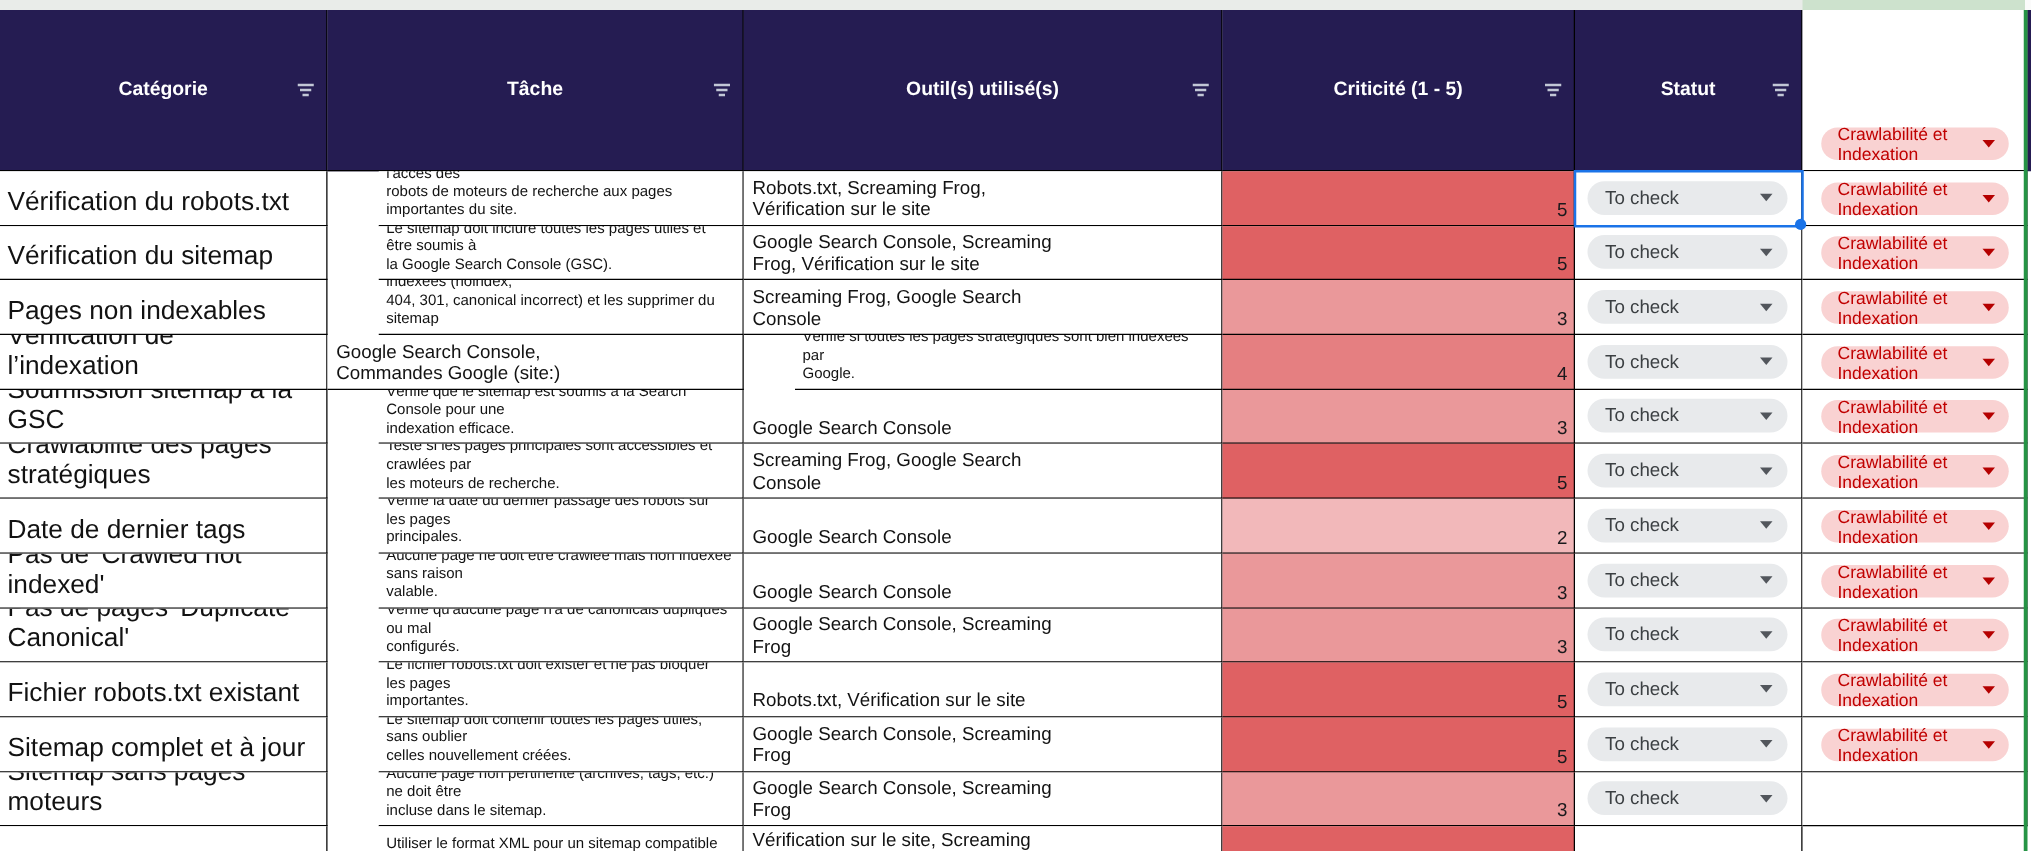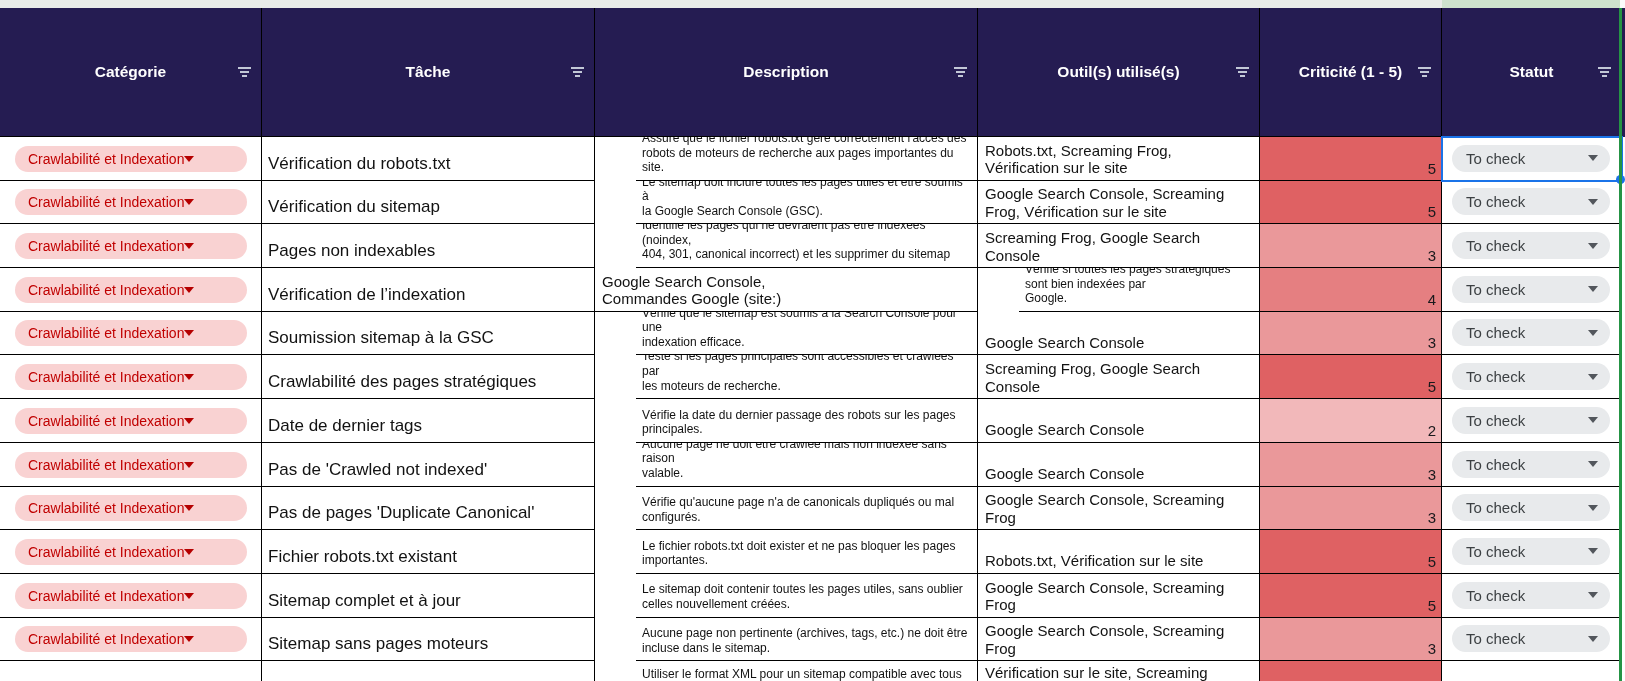--- a/index.html
+++ b/index.html
@@ -24,21 +24,21 @@
     border-right:1px solid #000;border-bottom:1px solid #000;
     position:relative;display:flex;align-items:center;justify-content:center;
     box-sizing:border-box;text-align:center;
   }
   .hcell .filter-ic{position:absolute;right:9px;top:50%;margin-top:-6px;}
   .cell{
     background:#fff;border-right:1px solid #000;border-bottom:1px solid #000;
     box-sizing:border-box;position:relative;color:#121212;
     display:flex;align-items:flex-end;overflow:hidden;
   }
-  .cell.task{font-size:17px;padding:0 16px 6px 6px;}
+  .cell.task{font-size:21px;padding:0 16px 6px 6px;}
   .cell.desc{font-size:12px;line-height:14.6px;padding:0 8px 5px 6px;white-space:pre-line;margin-left:41px;}
   .cell.tools{font-size:15px;line-height:17.5px;padding:0 10px 3px 7px;white-space:pre-line;}
   .cell.crit{font-size:15px;justify-content:flex-end;padding:0 5px 3px 0;color:#19191c;}
   .cell.cat,.cell.status{overflow:visible;}
 
   .cat-pill{
     height:26px;border-radius:13px;background:#f9d2d2;color:#c00000;
     margin:0 14px 8px 15px;flex:1;display:flex;align-items:center;
     justify-content:flex-start;padding:0 11px 0 13px;font-size:14px;
     box-sizing:border-box;min-width:0;
@@ -87,28 +87,20 @@
   </div>
   <div class="hcell">
     <span>Tâche</span>
     <svg class="filter-ic" width="14" height="12" viewBox="0 0 14 12">
         <rect x="0" y="1" width="13" height="2" fill="#c2c7d6"></rect>
         <rect x="2" y="5" width="9" height="2" fill="#c2c7d6"></rect>
         <rect x="4" y="9" width="5" height="2" fill="#c2c7d6"></rect>
       </svg>
   </div>
   <div class="hcell">
-    <span>Description</span>
-    <svg class="filter-ic" width="14" height="12" viewBox="0 0 14 12">
-        <rect x="0" y="1" width="13" height="2" fill="#c2c7d6"></rect>
-        <rect x="2" y="5" width="9" height="2" fill="#c2c7d6"></rect>
-        <rect x="4" y="9" width="5" height="2" fill="#c2c7d6"></rect>
-      </svg>
-  </div>
-  <div class="hcell">
     <span>Outil(s) utilisé(s)</span>
     <svg class="filter-ic" width="14" height="12" viewBox="0 0 14 12">
         <rect x="0" y="1" width="13" height="2" fill="#c2c7d6"></rect>
         <rect x="2" y="5" width="9" height="2" fill="#c2c7d6"></rect>
         <rect x="4" y="9" width="5" height="2" fill="#c2c7d6"></rect>
       </svg>
   </div>
   <div class="hcell">
     <span>Criticité (1 - 5)</span>
     <svg class="filter-ic" width="14" height="12" viewBox="0 0 14 12">

